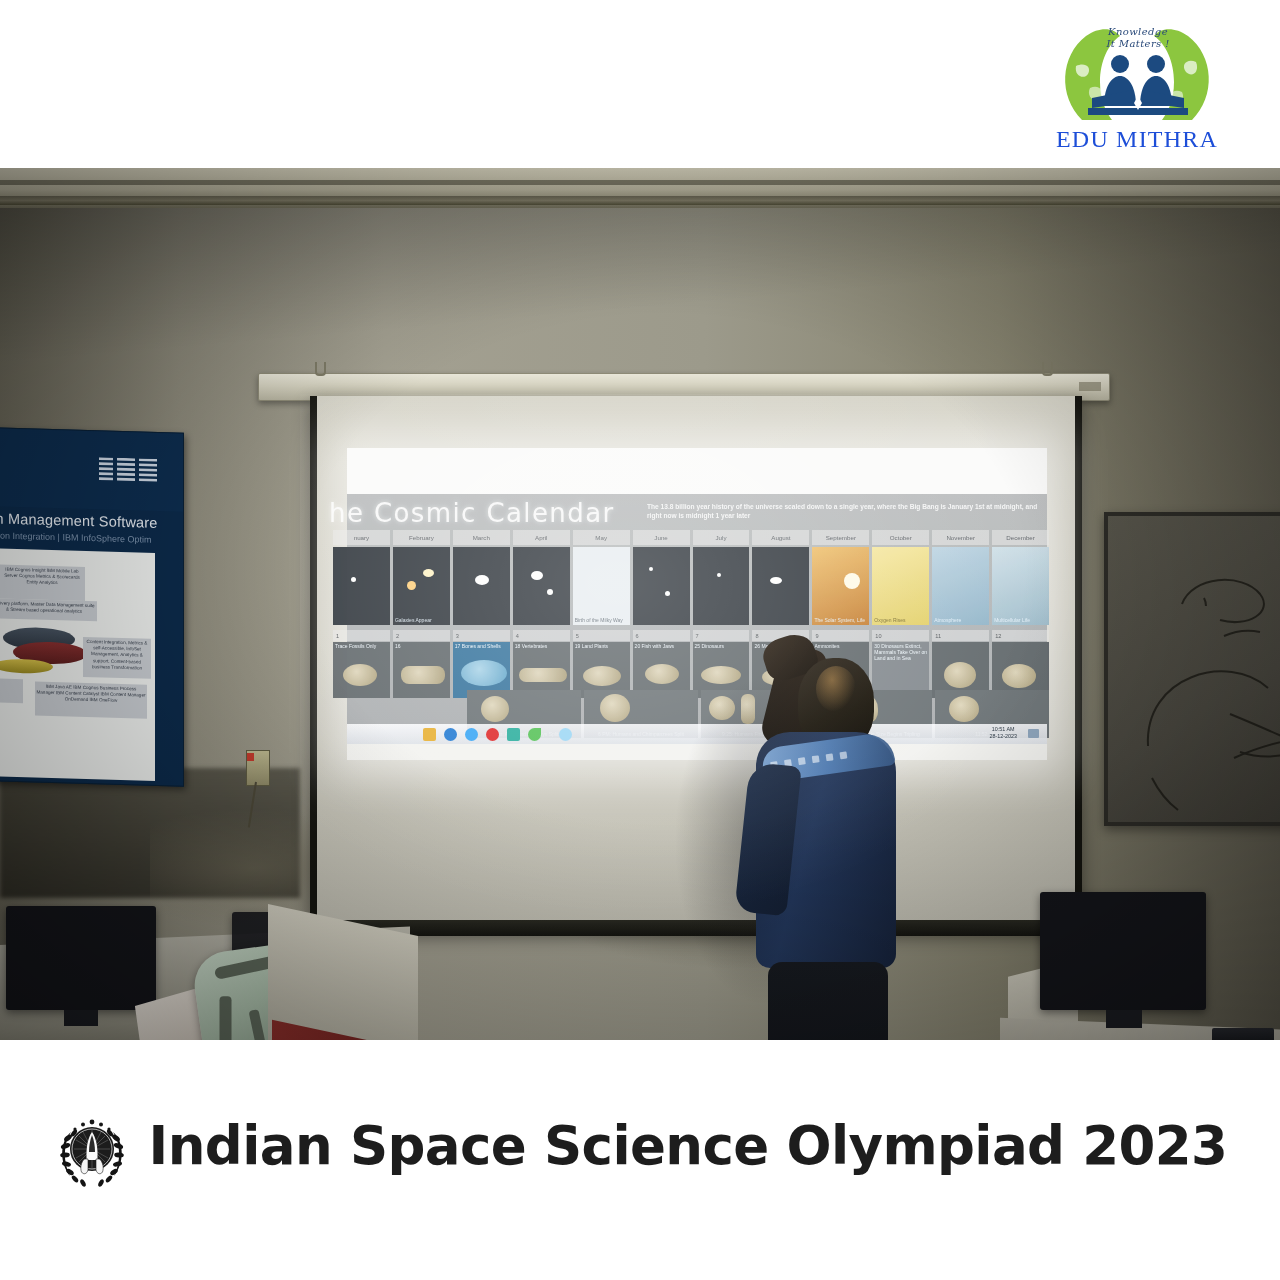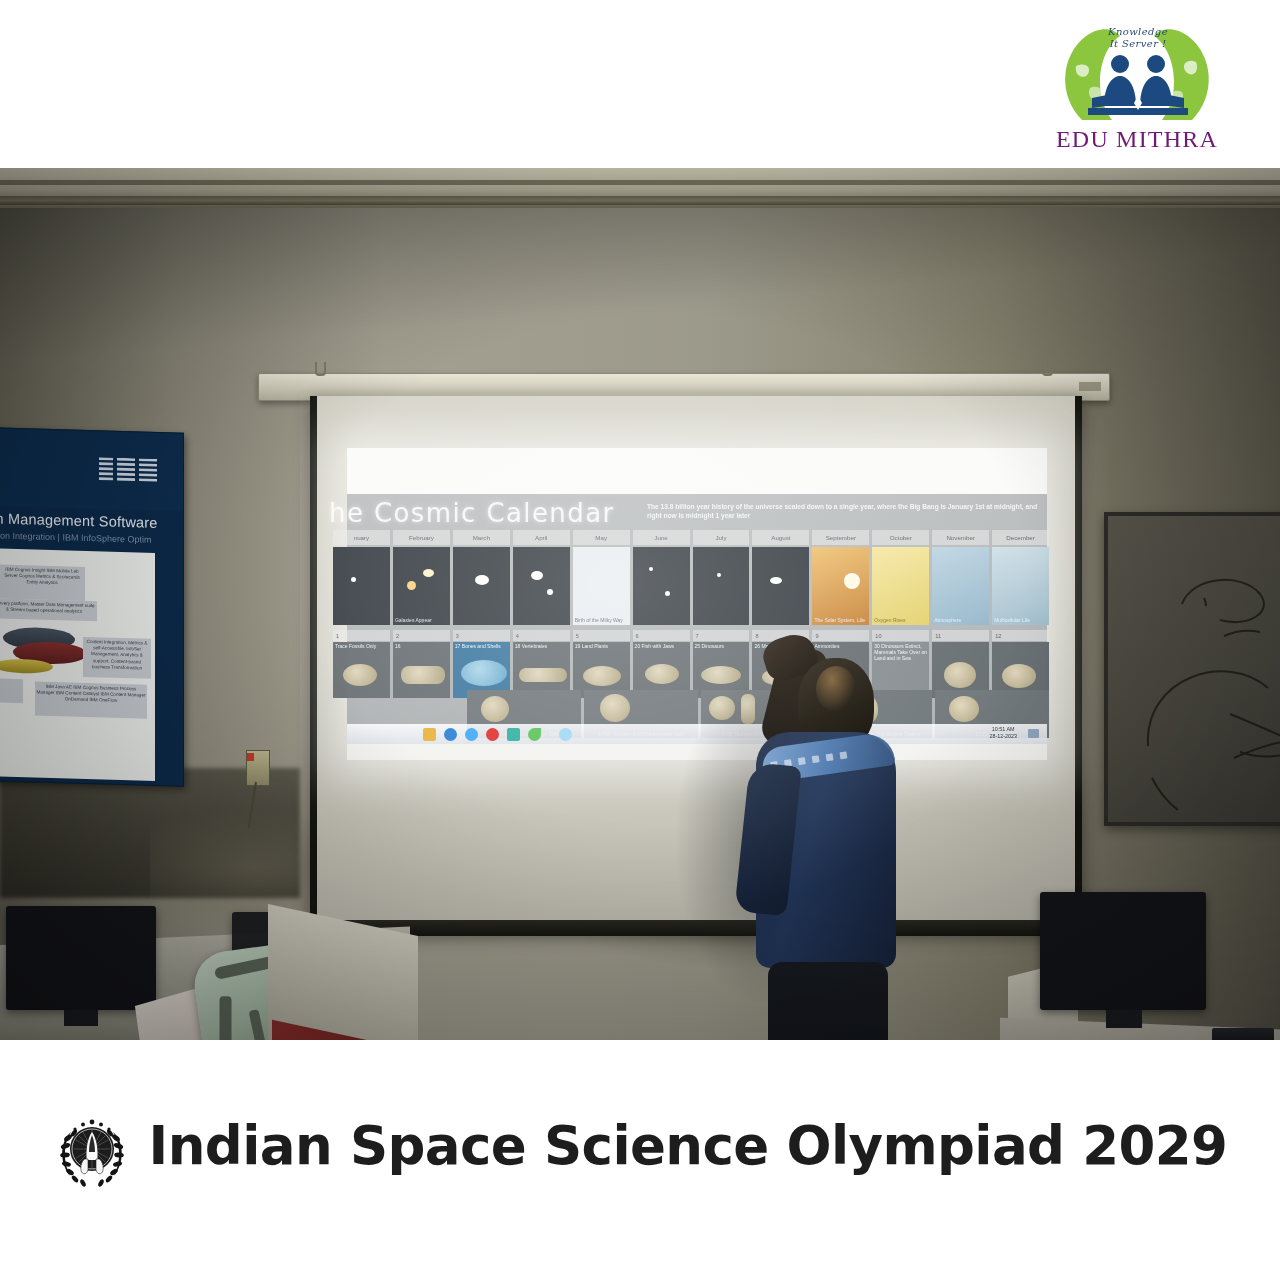--- a/index.html
+++ b/index.html
@@ -7,21 +7,21 @@
   #page{position:relative;width:1056px;height:1280px;background:#ffffff;}
 
   
   .header{position:absolute;left:0;top:0;width:1280px;height:168px;background:#ffffff;}
   .brand-logo{position:absolute;right:48px;top:8px;width:190px;height:155px;}
   .globe{position:absolute;left:10px;top:14px;width:170px;height:100px;}
   .kn-script{position:absolute;left:46px;top:18px;width:100px;text-align:center;
     font-family:"DejaVu Serif",serif;font-style:italic;font-size:10px;color:#2a4a7a;line-height:12px;letter-spacing:.4px;}
   .kids{position:absolute;left:44px;top:44px;width:104px;height:66px;}
   .logo-text{position:absolute;left:0;top:118px;width:190px;text-align:center;
-    font-family:"Liberation Serif",serif;font-size:24px;letter-spacing:1.2px;color:#701a75;font-weight:400;}
+    font-family:"Liberation Serif",serif;font-size:24px;letter-spacing:1.2px;color:#1d4ed8;font-weight:400;}
 
   
   .photo{position:absolute;left:0;top:168px;width:1280px;height:872px;overflow:hidden;background:#6e6a5e;}
   .photo-inner{position:absolute;inset:0;}
   .wall-main{position:absolute;left:0;top:0;width:1280px;height:872px;
     background:
       linear-gradient(175deg,rgba(0,0,0,.30) 0%,rgba(0,0,0,0) 20%),
       linear-gradient(90deg,#6a6759 0%,#8e8b7c 14%,#a3a091 30%,#9c9a8b 55%,#86836f 78%,#5d5a4d 100%);}
   .ceiling{position:absolute;left:0;top:0;width:1280px;height:40px;
     background:linear-gradient(180deg,#d6d2bd 0%,#b2ae99 55%,#6e6b58 100%);}
@@ -190,21 +190,21 @@
       <svg class="globe" viewBox="0 0 170 100">
         <path d="M30 98 C6 74 8 34 34 14 C48 4 62 6 68 14 C56 22 48 40 48 60 C48 78 54 90 60 98 Z" fill="#8cc63f"></path>
         <path d="M140 98 C164 74 162 34 136 14 C122 4 108 6 102 14 C114 22 122 40 122 60 C122 78 116 90 110 98 Z" fill="#8cc63f"></path>
         <path d="M24 44 C32 40 40 44 36 52 C32 58 22 54 24 44 Z" fill="#f4faf0" opacity=".75"></path>
         <path d="M38 66 C46 62 54 68 48 76 C42 82 34 74 38 66 Z" fill="#f4faf0" opacity=".6"></path>
         <path d="M144 40 C136 36 128 42 134 50 C140 56 148 50 144 40 Z" fill="#f4faf0" opacity=".75"></path>
         <path d="M130 70 C122 66 114 72 120 80 C126 86 134 78 130 70 Z" fill="#f4faf0" opacity=".6"></path>
       </svg>
       <div class="kn-script">
         <div>Knowledge</div>
-        <div>It Server !</div>
+        <div>It Matters !</div>
       </div>
       <svg class="kids" viewBox="0 0 104 66">
         <circle cx="34" cy="12" r="9" fill="#1c4a80"></circle>
         <circle cx="70" cy="12" r="9" fill="#1c4a80"></circle>
         <path d="M18 54 C18 34 26 24 34 24 C42 24 50 34 50 54 Z" fill="#1c4a80"></path>
         <path d="M54 54 C54 34 62 24 70 24 C78 24 86 34 86 54 Z" fill="#1c4a80"></path>
         <path d="M6 46 L46 38 L46 50 L6 56 Z" fill="#1c4a80"></path>
         <path d="M98 46 L58 38 L58 50 L98 56 Z" fill="#1c4a80"></path>
         <rect x="2" y="56" width="100" height="7" fill="#1c4a80"></rect>
         <path d="M52 44 l4 7 -4 7 -4 -7 Z" fill="#ffffff"></path>
@@ -571,17 +571,17 @@
             <ellipse cx="65.5" cy="44" rx="4.8" ry="2.5" transform="rotate(20 65.5 44)"></ellipse>
             <ellipse cx="66" cy="53" rx="4.8" ry="2.5" transform="rotate(4 66 53)"></ellipse>
             <ellipse cx="64.5" cy="62" rx="4.6" ry="2.4" transform="rotate(-14 64.5 62)"></ellipse>
             <ellipse cx="61" cy="70" rx="4.2" ry="2.3" transform="rotate(-32 61 70)"></ellipse>
             <ellipse cx="56" cy="77" rx="4" ry="2.2" transform="rotate(-46 56 77)"></ellipse>
             <ellipse cx="48" cy="81" rx="4" ry="2.2" transform="rotate(-62 48 81)"></ellipse>
             <ellipse cx="57" cy="31" rx="4" ry="2.2" transform="rotate(52 57 31)"></ellipse>
           </g>
         </g>
       </svg>
-      <div class="footer-title">Indian Space Science Olympiad 2029</div>
+      <div class="footer-title">Indian Space Science Olympiad 2023</div>
     </div>
   </div>
 
 </div>
 
 </body></html>

